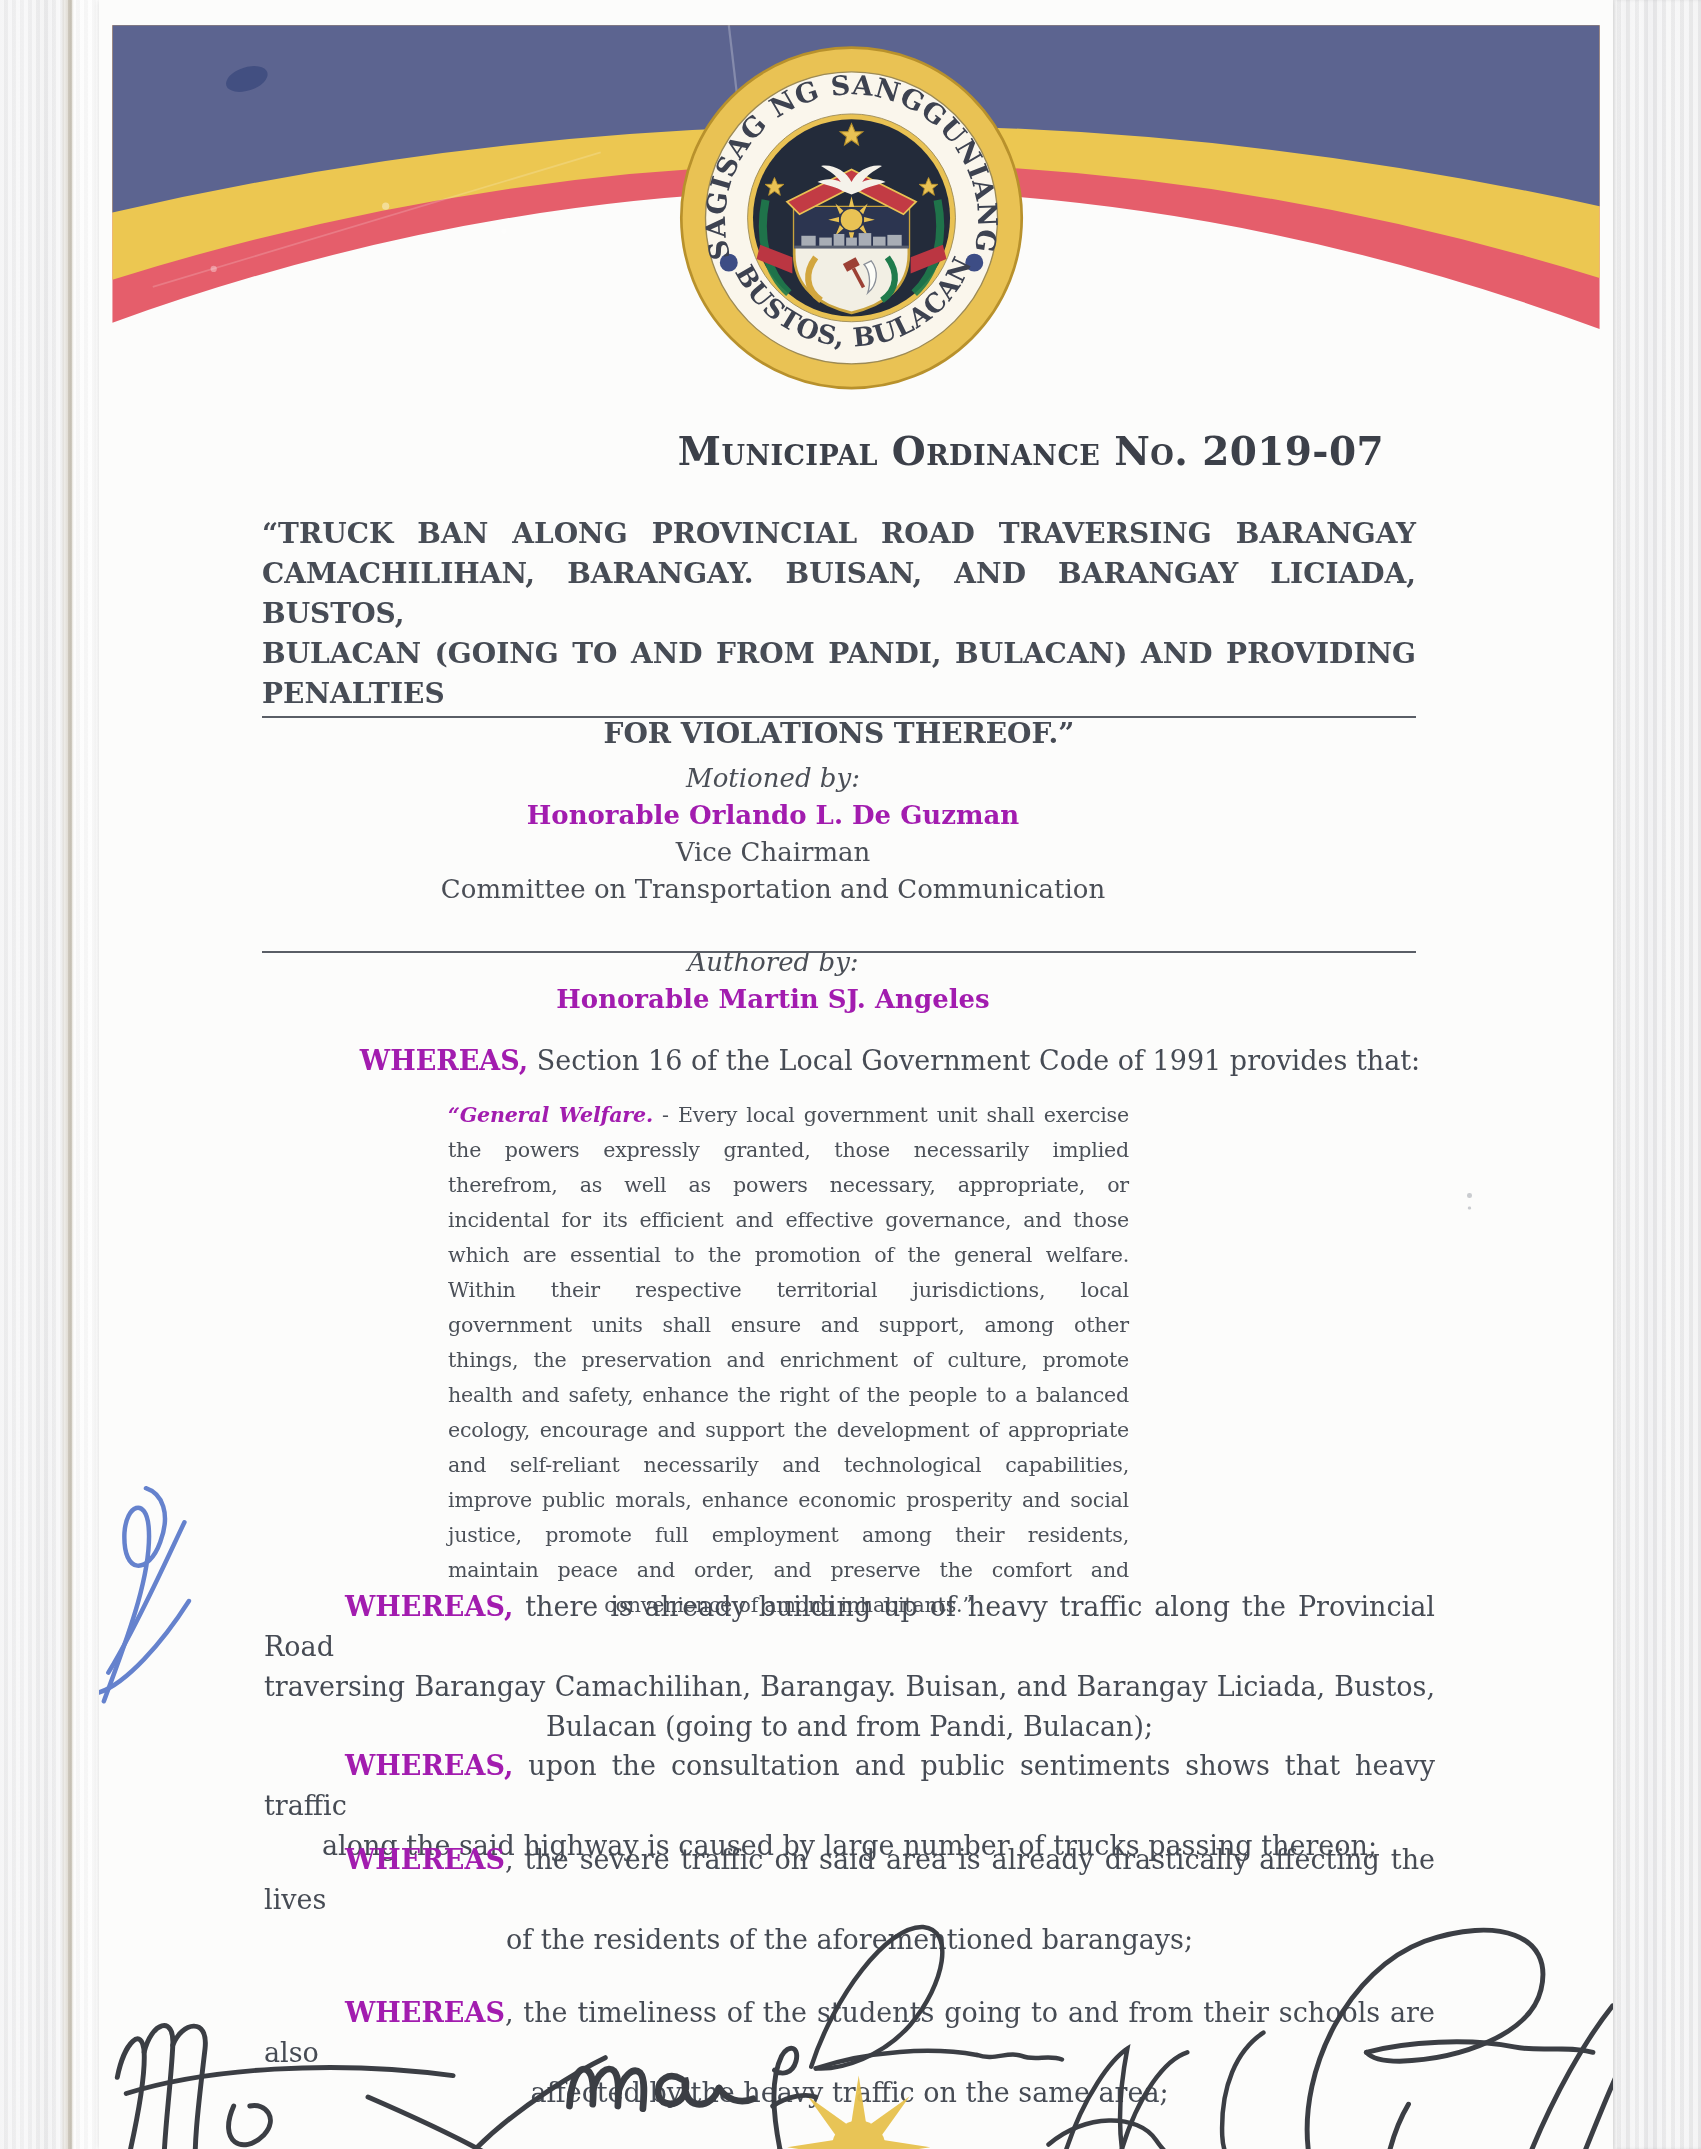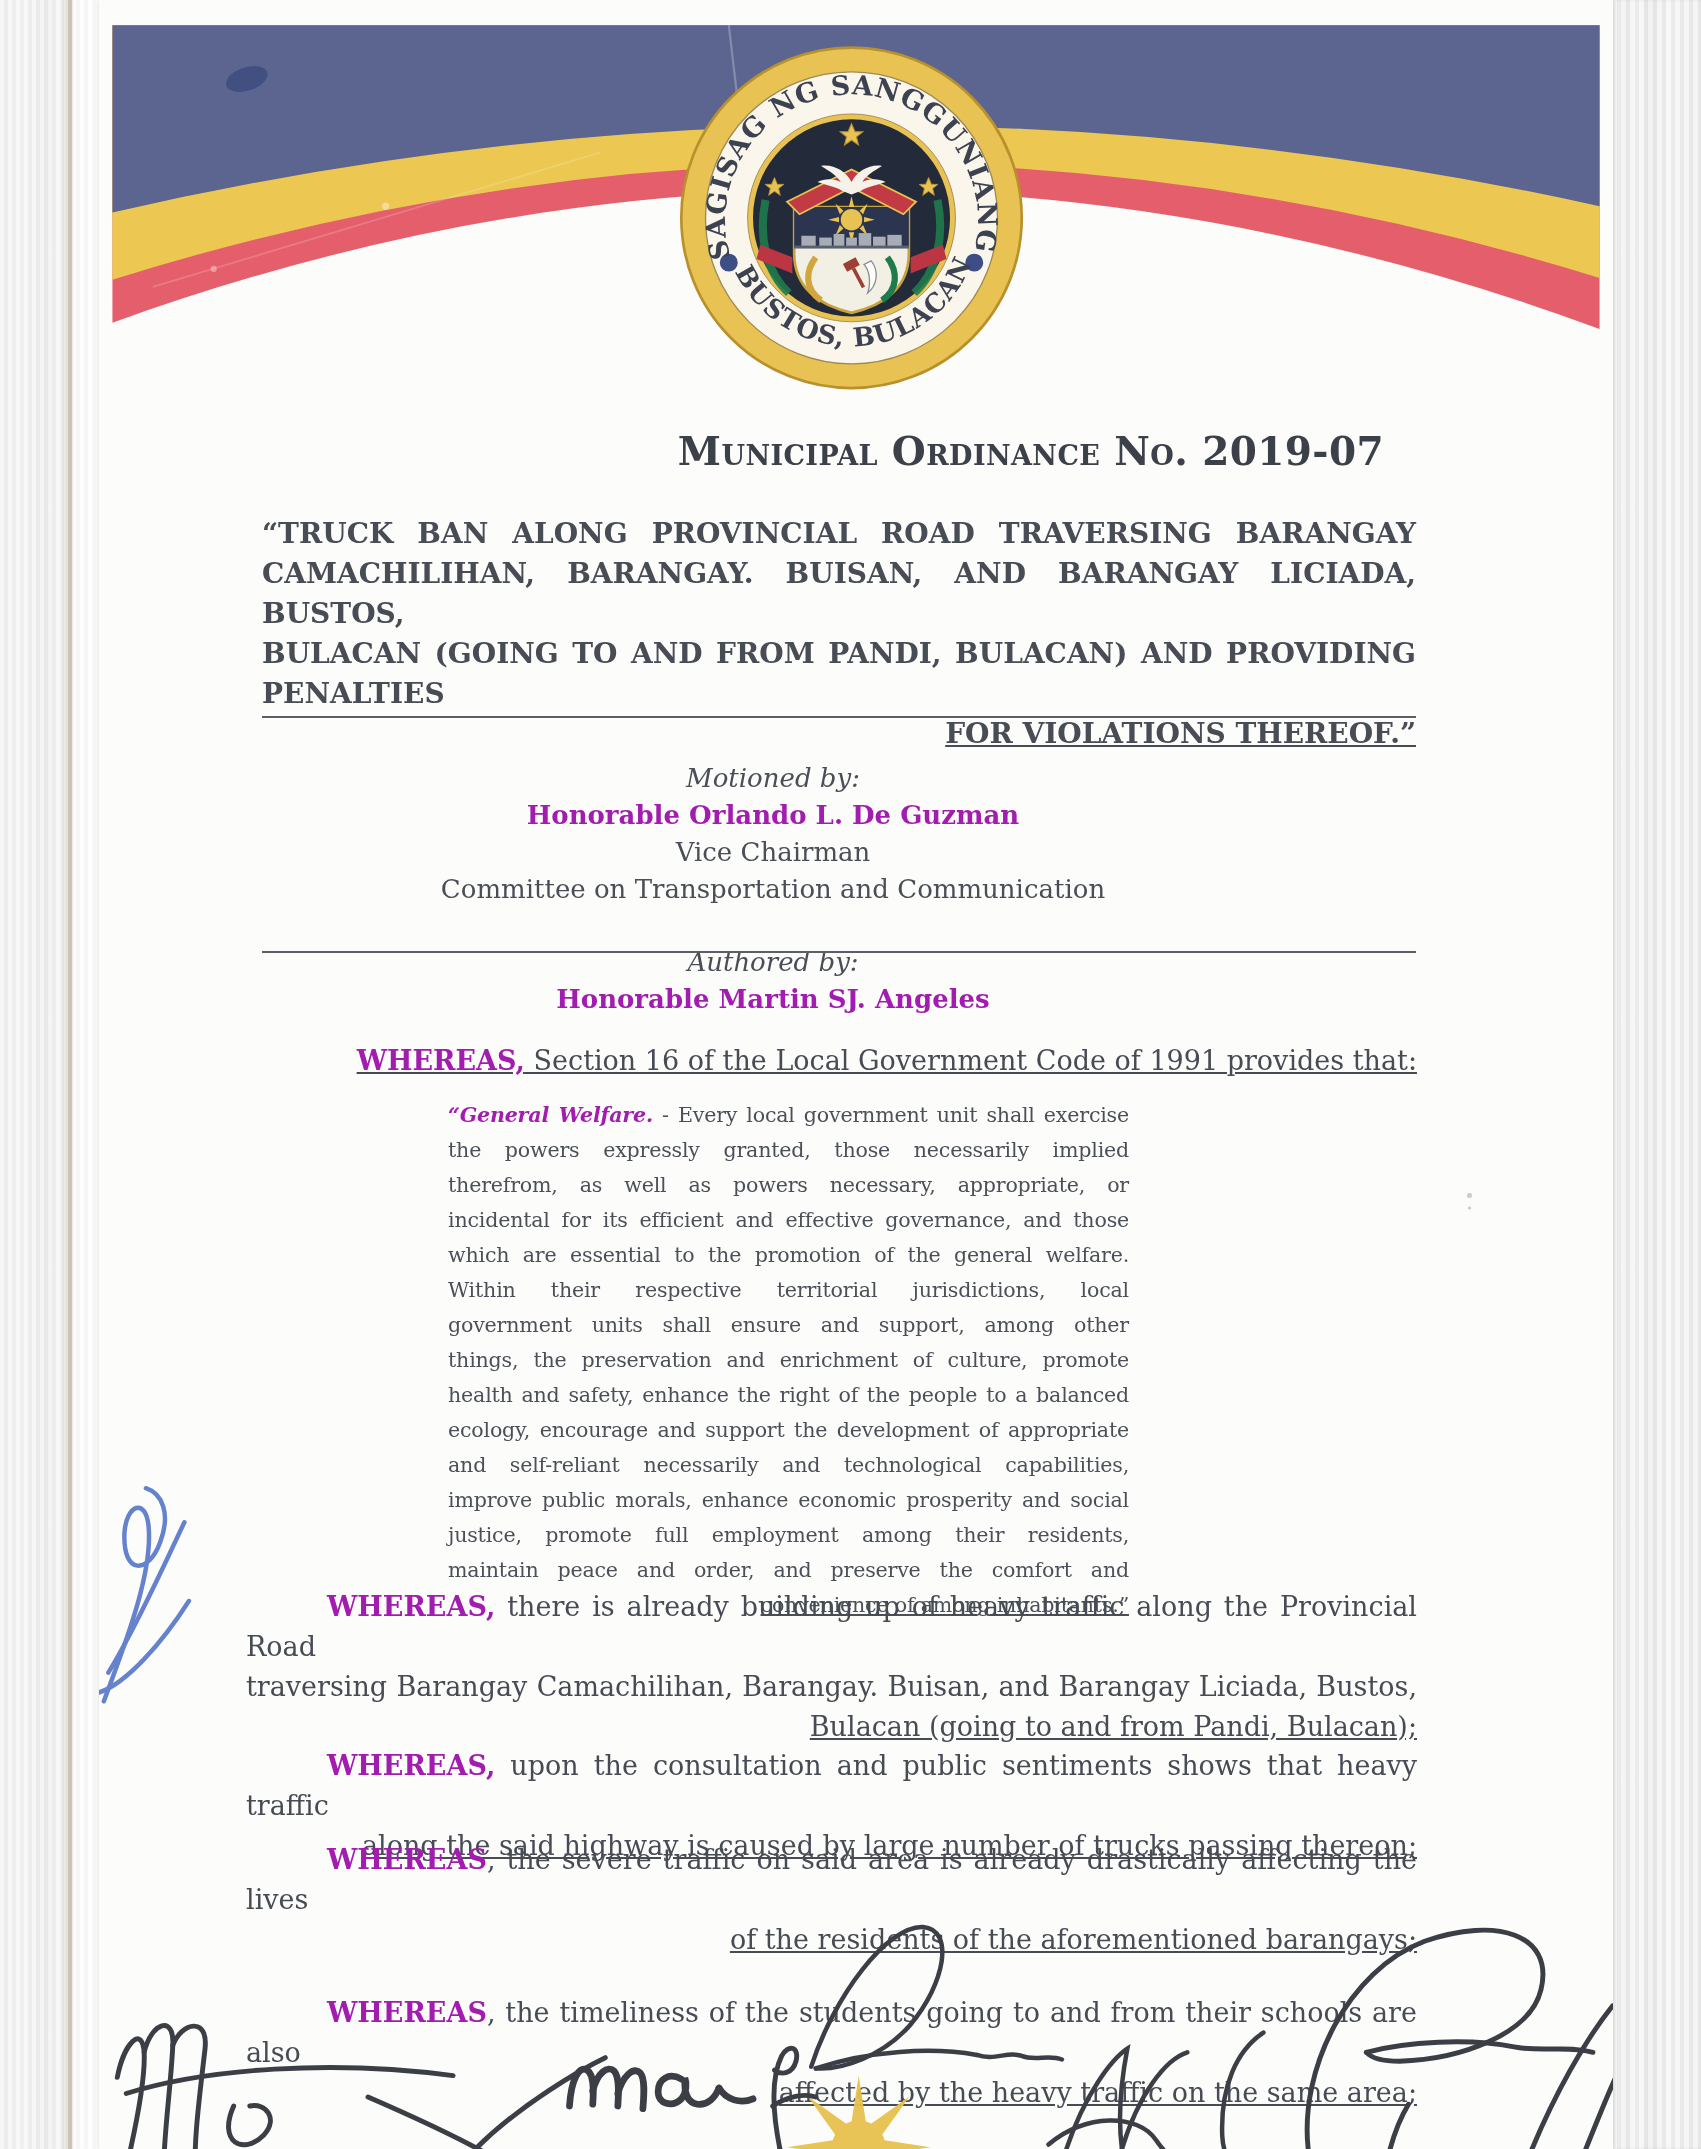--- a/index.html
+++ b/index.html
@@ -36,33 +36,33 @@
     position:absolute;left:163px;top:428px;width:1154px;
     transform:translateX(-32px);
     text-align:right;font-weight:700;font-size:39px;
     font-variant:small-caps;letter-spacing:0.4px;color:#3c4049;
   }
   .subject{
     position:absolute;left:163px;top:514px;width:1154px;
     font-weight:700;font-size:28px;line-height:40px;color:#474c55;
   }
   .jline{text-align:justify;text-align-last:justify;}
-  .lline{text-align:right;text-decoration:underline;}
+  .lline{text-align:center;}
   .rule{position:absolute;left:163px;width:1154px;height:0;border-top:2.2px solid #5a5e66;}
   .rule-top{top:716px;}
   .rule-bottom{top:951px;}
   .sponsors{
     position:absolute;left:163px;top:724px;width:1154px;
     transform:translateX(-66px);
     text-align:center;font-size:26px;line-height:37px;color:#4a4e56;
   }
   .it{font-style:italic;margin-top:36px;}
   .b{font-weight:700;color:#a21caf;}
   .clause{
-    position:absolute;left:147px;width:1171px;
+    position:absolute;left:165px;width:1171px;
     font-size:27px;line-height:40px;color:#464b54;
   }
   .indent{text-indent:81px;}
   .c1{top:1014px;}
   .c2{top:1587px;}
   .c3{top:1746px;}
   .c4{top:1840px;}
   .c5{top:1993px;}
   .quote{
     position:absolute;left:349px;top:1098px;width:681px;

